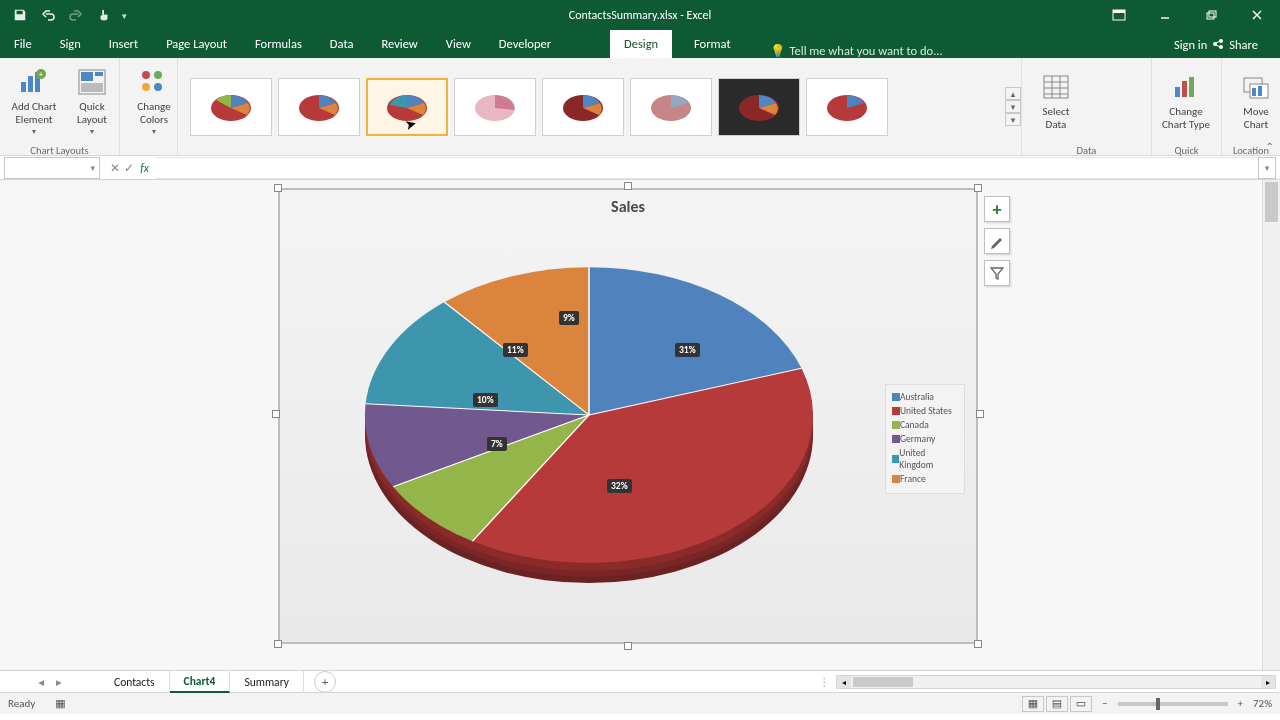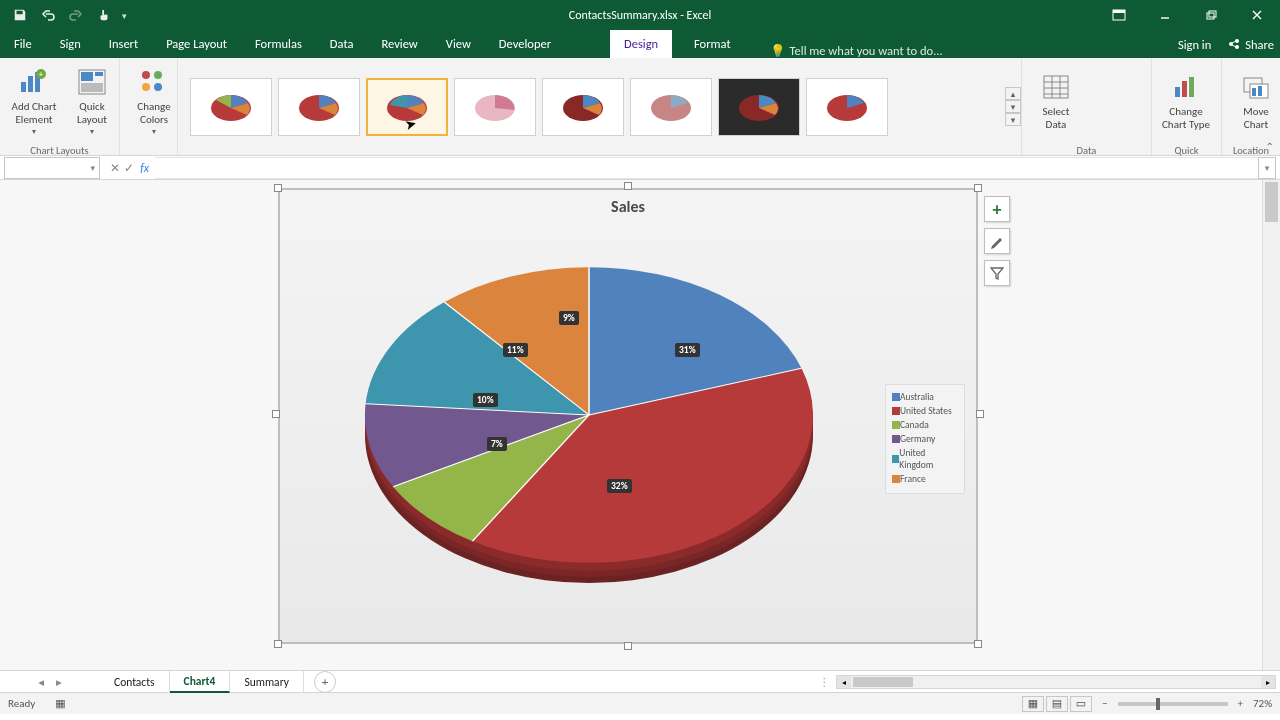--- a/index.html
+++ b/index.html
@@ -10,22 +10,22 @@
 .qat-icon { width:20px; height:20px; display:flex; align-items:center; justify-content:center; fill:#fff; opacity:.9; }
 .title-center { position:absolute; left:50%; transform:translateX(-50%); display:flex; align-items:center; gap:4px;}
 .title-tool { position:absolute; left:590px; top:0; width:180px; text-align:center; background:#1e7a4c; height:30px; line-height:30px;}
 .win-controls { margin-left:auto; display:flex; }
 .win-controls div { width:46px; height:30px; display:flex; align-items:center; justify-content:center; }
 
 .tabs-row { height:28px; background:#0e5a34; display:flex; align-items:flex-end; color:#fff; font-size:12.5px; position:relative;}
 .tab { padding:0 14px; height:28px; line-height:28px; cursor:pointer;}
 .tab.active { background:#fff; color:#0e5a34;}
 .tab.file { background:#0e5a34; color:#fff;}
-.tab.context { background:#fff; color:#4c1d95; position:absolute;}
-.tabs-right { position:absolute; right:6px; display:flex; gap:16px; align-items:center; height:28px;}
+.tab.context { background:#fff; color:#14532d; position:absolute;}
+.tabs-right { position:absolute; right:22px; display:flex; gap:4px; align-items:center; height:28px;}
 .tell-me { position:absolute; left:770px; display:flex; align-items:center; gap:4px; opacity:.85;}
 .share-pill { display:flex; align-items:center; gap:4px;}
 
 .ribbon { height:98px; background:#f3f3f3; border-bottom:1px solid #d5d5d5; display:flex; position:relative;}
 .rib-group { display:flex; flex-direction:column; border-right:1px solid #e1e1e1;}
 .rib-buttons { flex:1; display:flex; align-items:center; padding:4px 8px; gap:6px;}
 .rib-label { height:17px; font-size:10.5px; color:#6a6a6a; text-align:center;}
 .large-btn { display:flex; flex-direction:column; align-items:center; justify-content:center; gap:2px; min-width:52px; height:78px; font-size:11px; color:#444; cursor:pointer;}
 .large-btn .ic { width:32px; height:32px; display:flex; align-items:center; justify-content:center;}
 .drop-ind::after { content:"▾"; font-size:8px; color:#666; margin-top:-2px;}
@@ -34,21 +34,21 @@
 .style-thumb.selected { border:2px solid #f3b13e; background:#fdf6e5;}
 .style-thumb.dark { background:#2a2a2a;}
 .gallery-scroll { width:16px; display:flex; flex-direction:column;}
 .gallery-scroll div{ flex:1; border:1px solid #c7c7c7; background:#f3f3f3; display:flex; align-items:center; justify-content:center; font-size:9px; color:#666;}
 .ribbon-collapse { position:absolute; right:6px; bottom:2px; font-size:10px; color:#666;}
 
 .formula-row { height:24px; border-bottom:1px solid #d5d5d5; display:flex; align-items:center; background:#fff; font-size:12px;}
 .namebox { width:96px; height:22px; border:1px solid #c7c7c7; margin:0 4px; padding:0 4px; display:flex; align-items:center;}
 .namebox .dd { margin-left:auto; font-size:9px; color:#888;}
 .fx-btns { display:flex; gap:4px; padding:0 6px; color:#888;}
-.fx-lbl { font-style:italic; color:#3b82f6; margin-right:6px;}
+.fx-lbl { font-style:italic; color:#0f766e; margin-right:6px;}
 .formula-input { flex:1; height:22px; border:1px solid #e4e4e4; border-left:none; border-right:none;}
 .formula-dd { width:18px; border:1px solid #c7c7c7; height:22px; display:flex; align-items:center; justify-content:center; font-size:9px; color:#888; margin-right:4px;}
 
 .canvas { flex:1; background:#f7f7f7; position:relative; height:490px; overflow:hidden;}
 .chart-obj { position:absolute; left:278px; top:8px; width:700px; height:456px; background:linear-gradient(#f4f4f4,#e9e9e9); border:1px solid #bdbdbd; box-shadow:0 0 0 1px #bdbdbd inset;}
 .sel-handle { position:absolute; width:8px; height:8px; background:#fff; border:1px solid #888;}
 .chart-title { text-align:center; font-size:16px; font-weight:600; color:#4a4a4a; padding-top:8px;}
 .side-btns { position:absolute; display:flex; flex-direction:column; gap:6px;}
 .side-btn { width:26px; height:26px; background:#fff; border:1px solid #bdbdbd; display:flex; align-items:center; justify-content:center; box-shadow:1px 1px 2px rgba(0,0,0,.15);}
 .legend { position:absolute; right:12px; top:195px; background:#f3f3f3; border:1px solid #ddd; padding:4px 8px 6px 6px; font-size:9.5px; color:#555; width:80px;}

